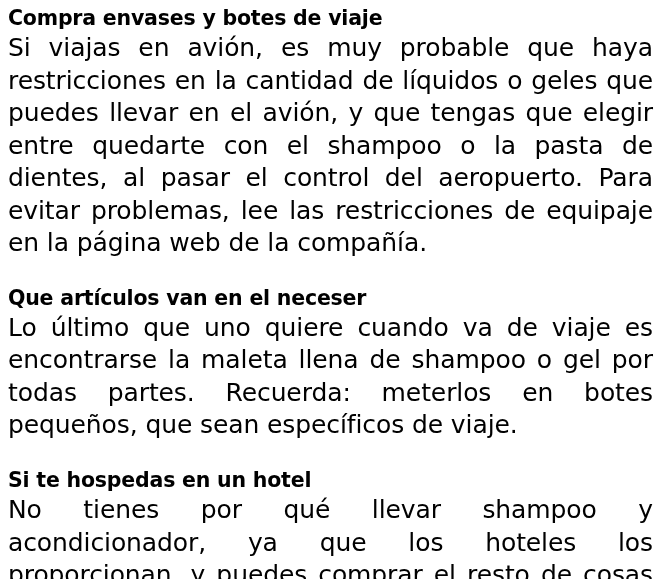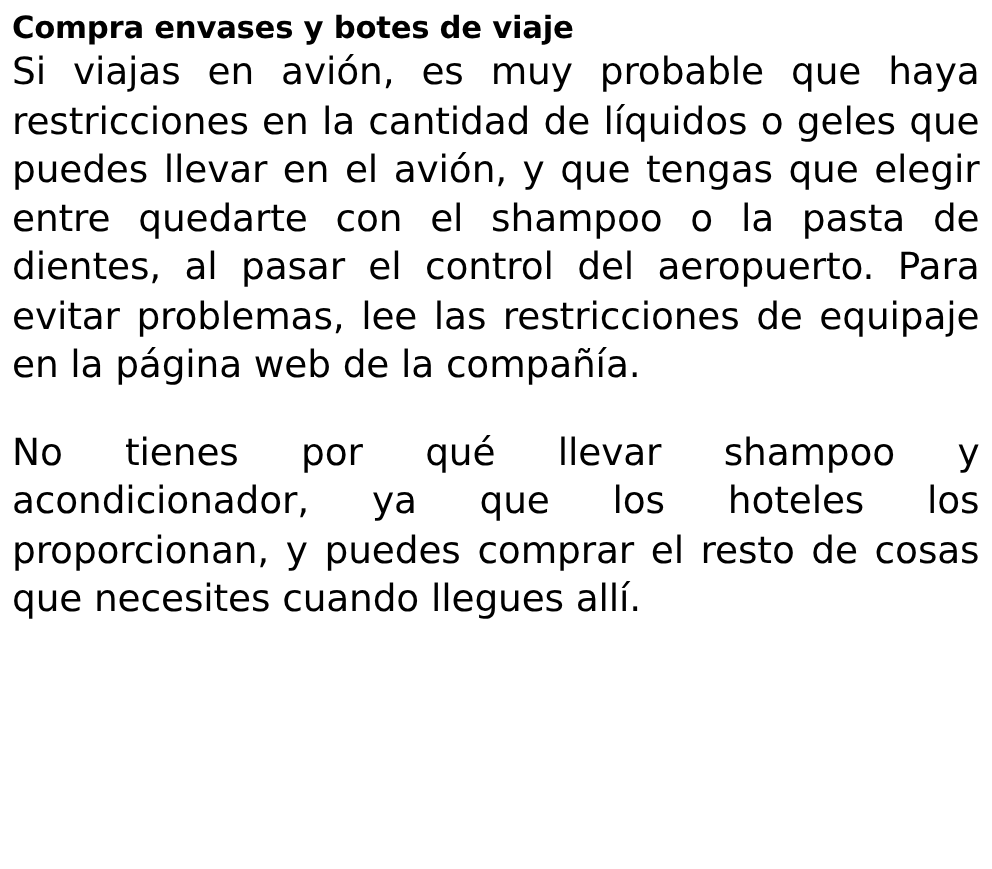--- a/index.html
+++ b/index.html
@@ -47,18 +47,23 @@
 </head>
 <body>
 
 <div class="page">
 
   <div class="section">
     <h2 class="heading">Compra envases y botes de viaje</h2>
     <p class="body-text">Si viajas en avión, es muy probable que haya restricciones en la cantidad de líquidos o geles que puedes llevar en el avión, y que tengas que elegir entre quedarte con el shampoo o la pasta de dientes, al pasar el control del aeropuerto. Para evitar problemas, lee las restricciones de equipaje en la página web de la compañía.</p>
   </div>
 
+  <div class="section">
+    <h2 class="heading">Que artículos van en el neceser</h2>
+    <p class="body-text">Lo último que uno quiere cuando va de viaje es encontrarse la maleta llena de shampoo o gel por todas partes. Recuerda: meterlos en botes pequeños, que sean específicos de viaje.</p>
+  </div>
 
   <div class="section">
+    <h2 class="heading">Si te hospedas en un hotel</h2>
     <p class="body-text">No tienes por qué llevar shampoo y acondicionador, ya que los hoteles los proporcionan, y puedes comprar el resto de cosas que necesites cuando llegues allí.</p>
   </div>
 
 </div>
 
 </body></html>

